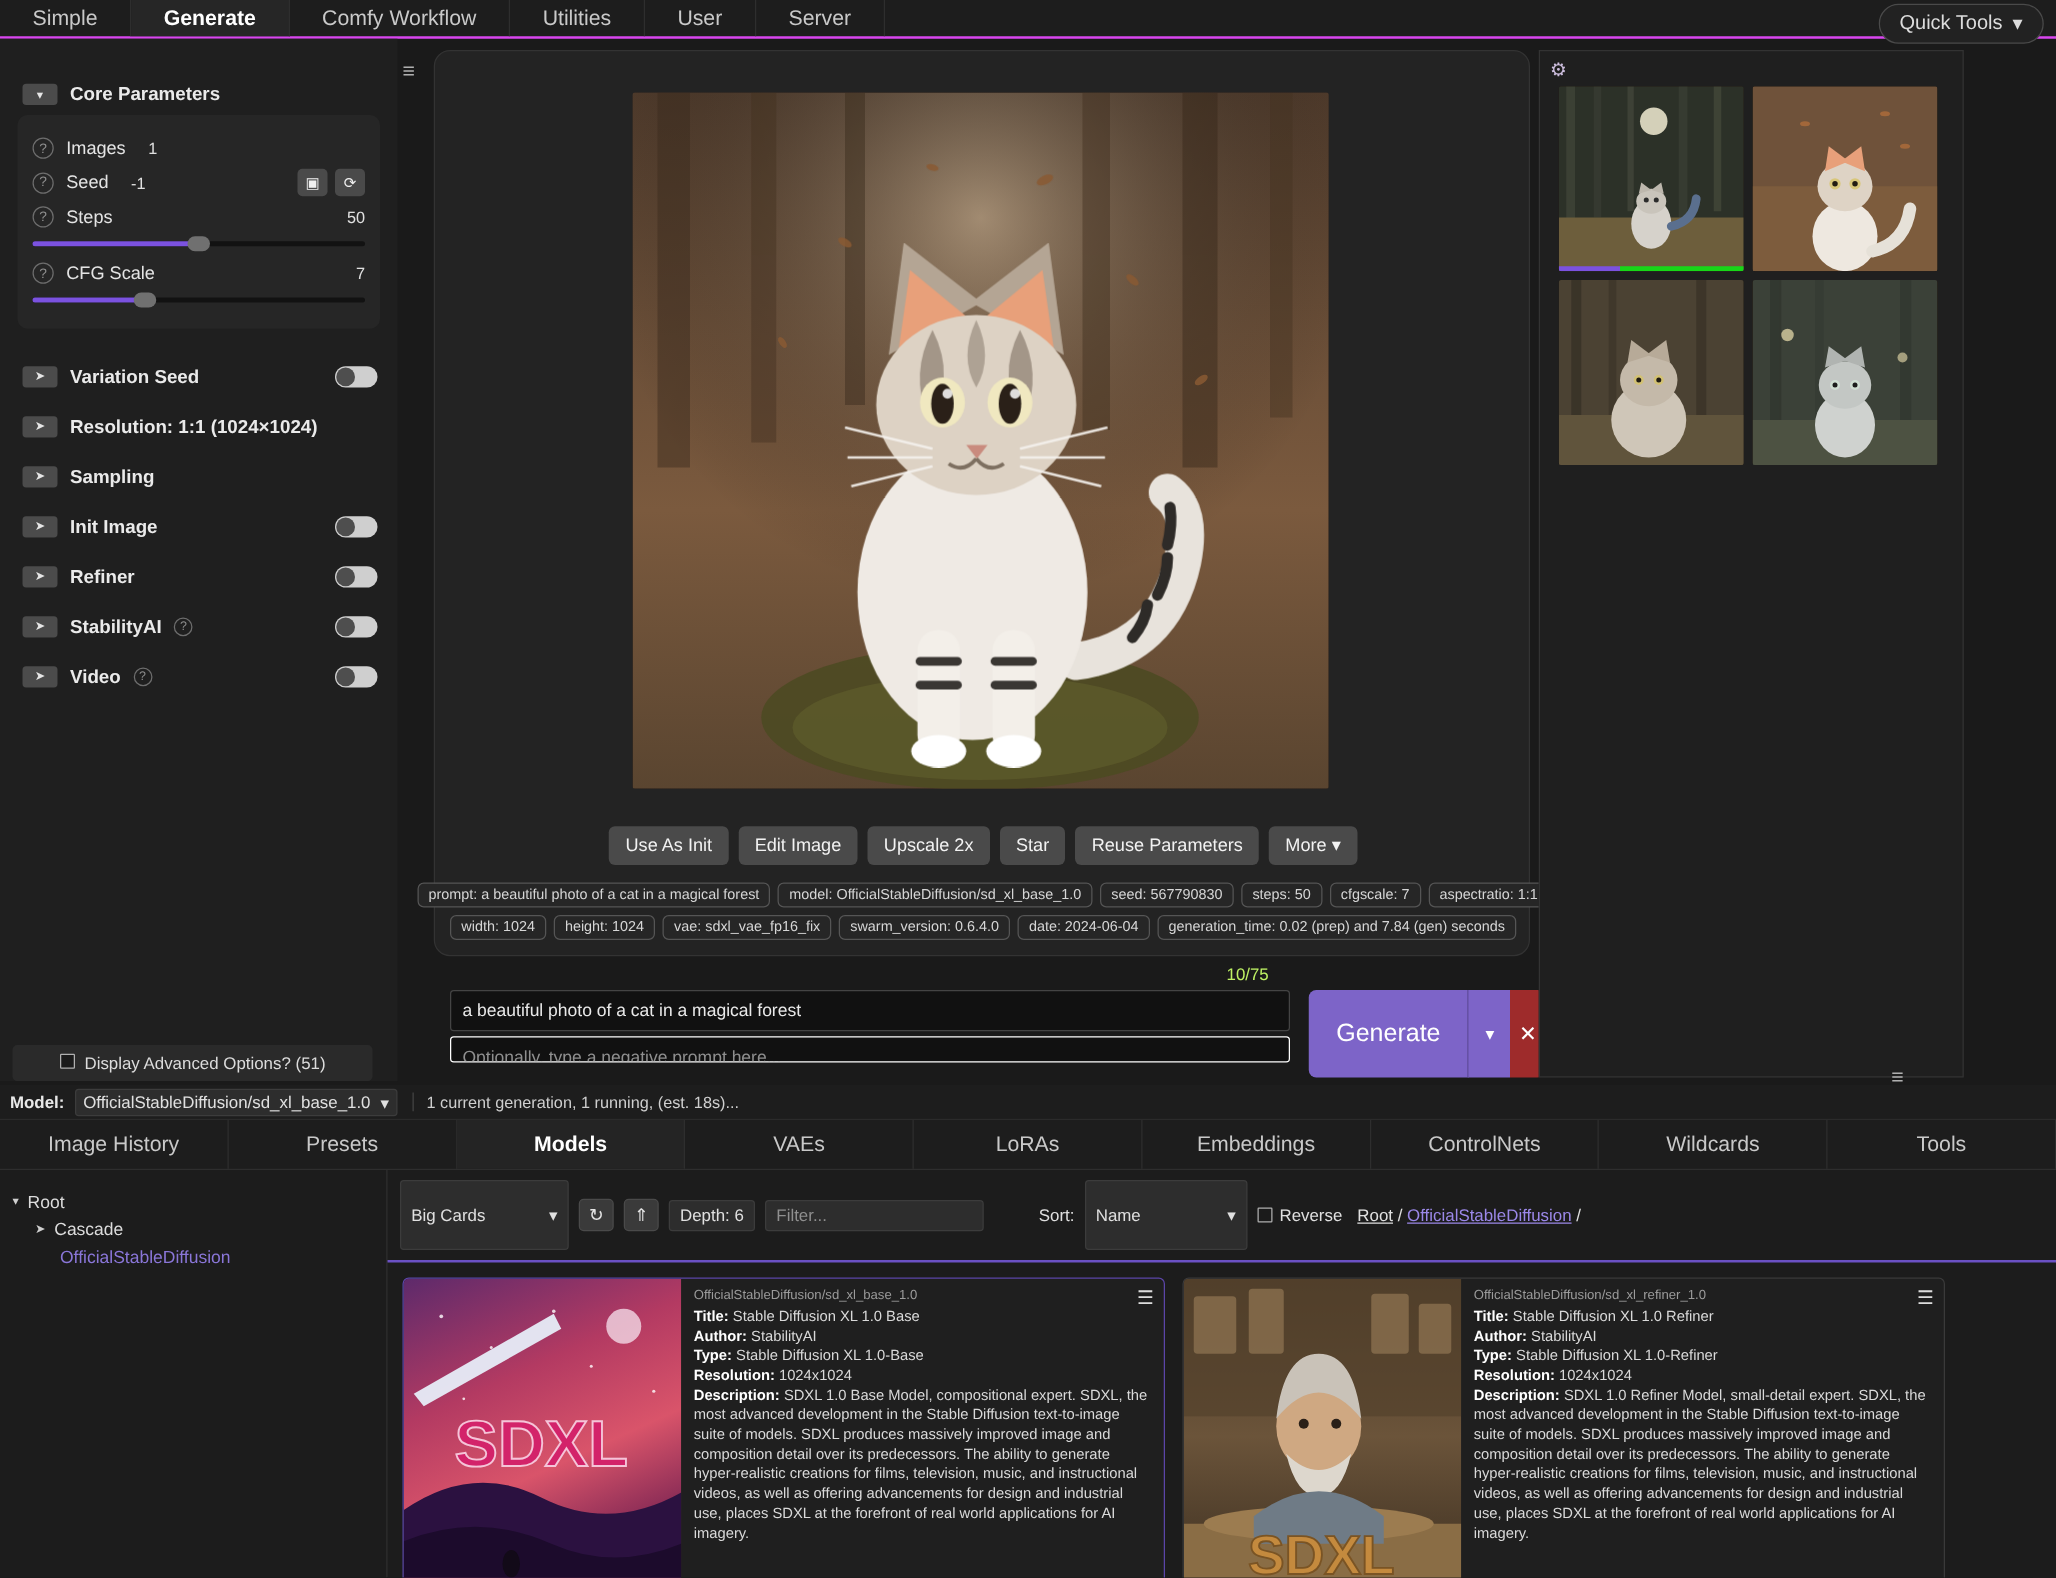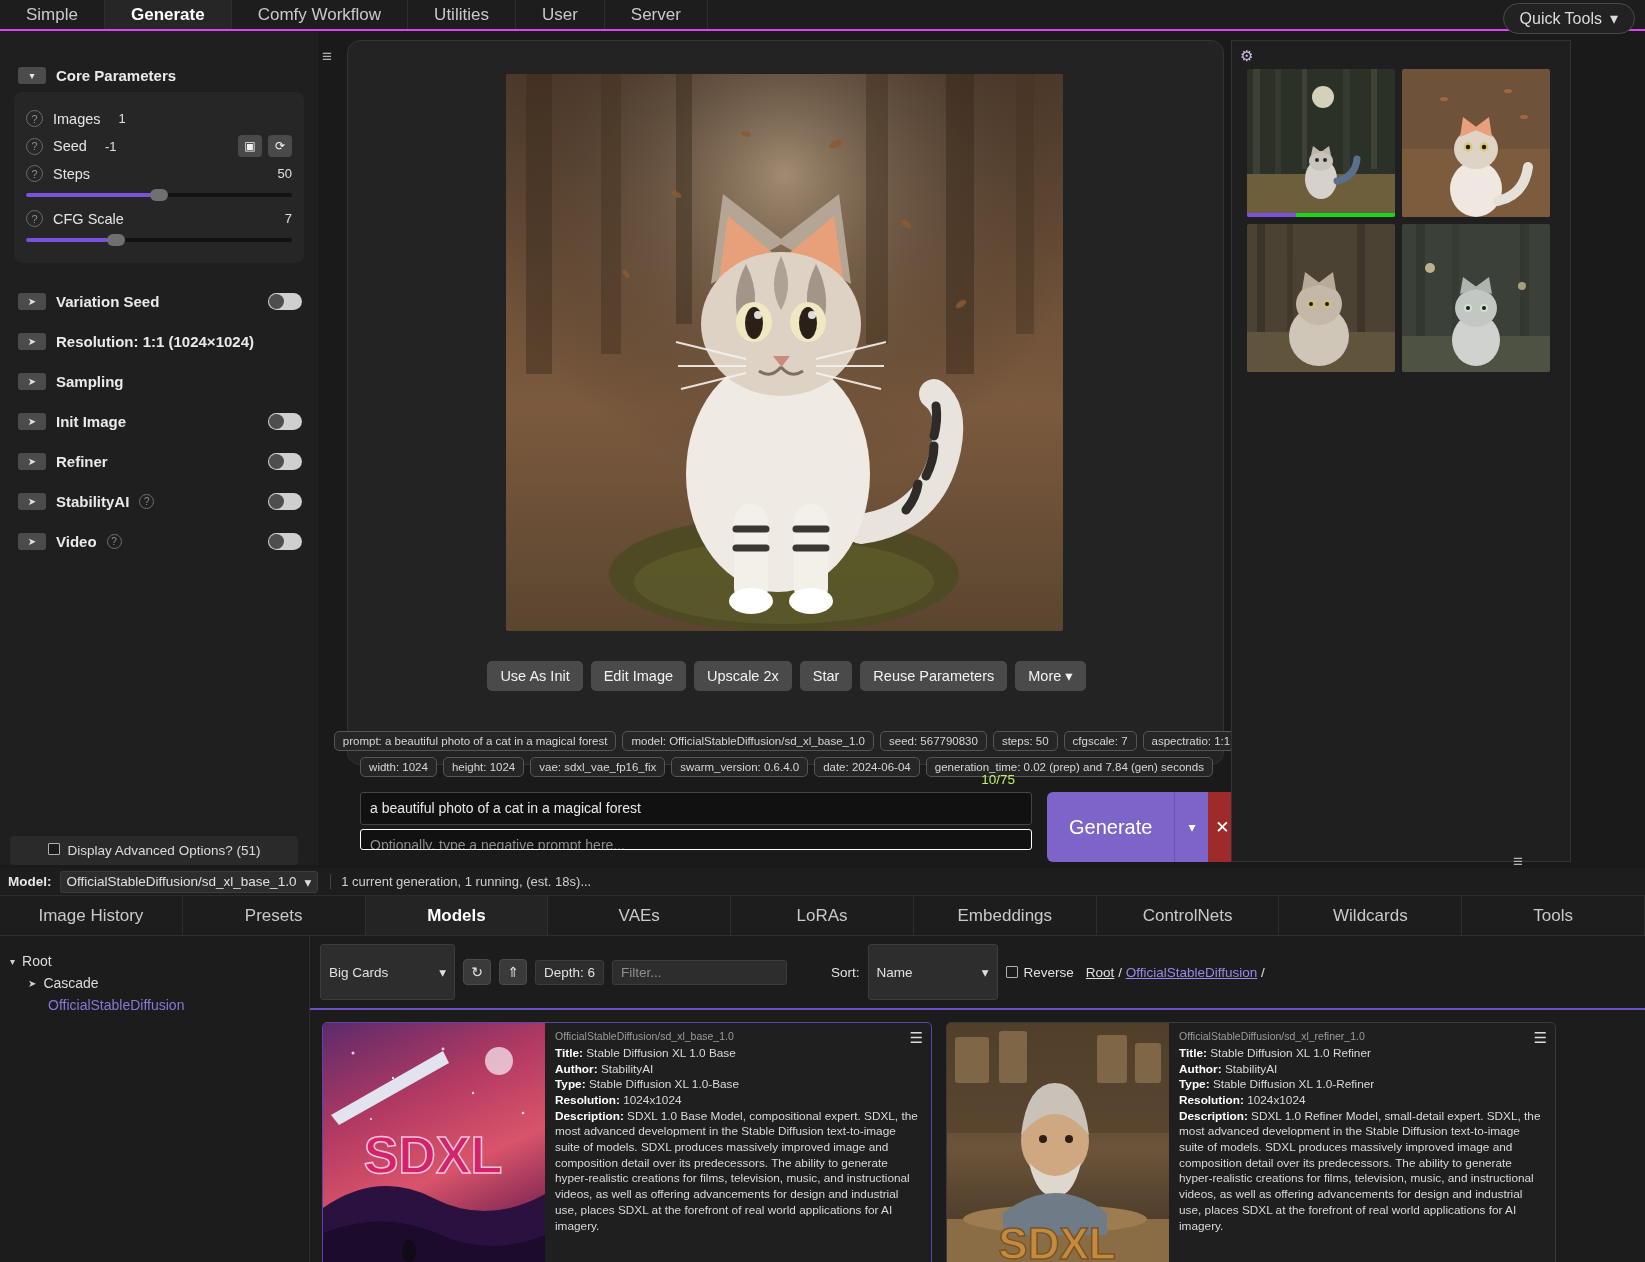--- a/index.html
+++ b/index.html
@@ -137,21 +137,21 @@
   .actionbar {
     position: absolute; top: 620px; left: 0; width: 877px;
     display: flex; justify-content: center; gap: 8px;
   }
   .act-btn {
     background: #4a4a4a; border: none; border-radius: 5px;
     padding: 7px 13px; font-size: 14.5px; color: #f2f2f2; cursor: pointer;
     font-family: "Liberation Sans", sans-serif; white-space: nowrap;
   }
   .metarea {
-    position: absolute; top: 690px; left: 0; width: 877px;
+    position: absolute; top: 665px; left: 0; width: 877px;
     display: flex; flex-direction: column; align-items: center; gap: 6px;
   }
   .metarow { display: flex; gap: 6px; justify-content: center; flex-wrap: nowrap; }
   .metatag {
     border: 1px solid #555; border-radius: 5px; background: #262626;
     padding: 3px 8px; font-size: 11.5px; color: #d6d6d6; white-space: nowrap;
   }
 
   
   .promptwrap {

